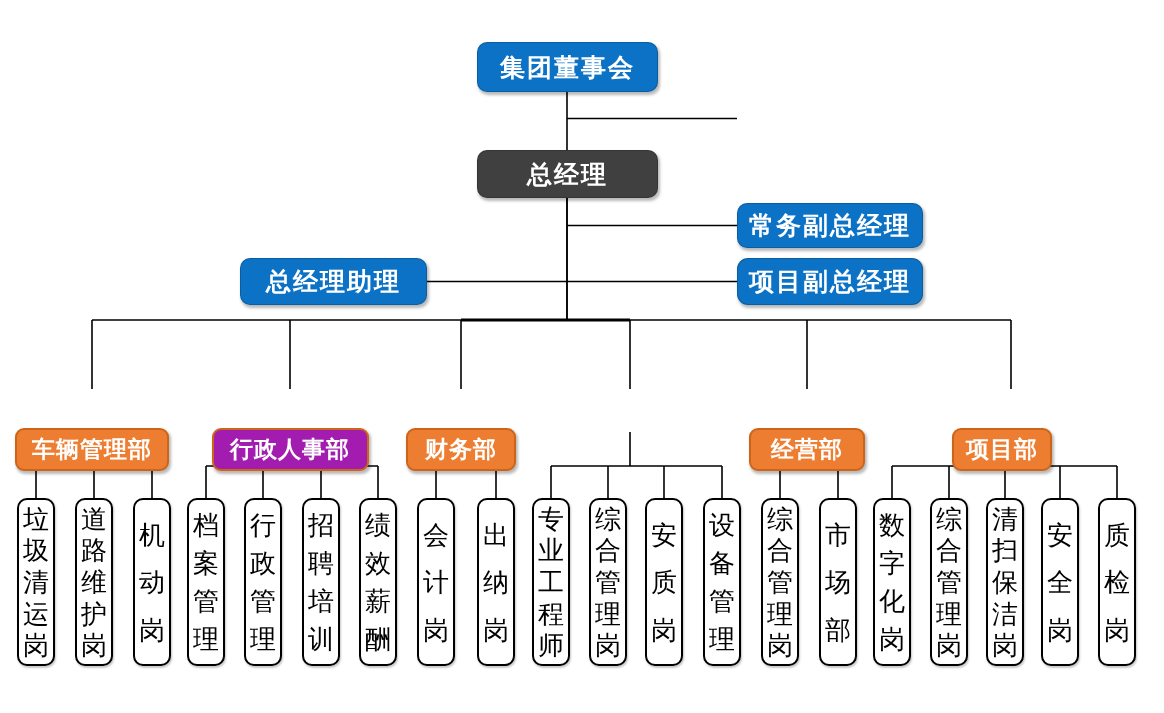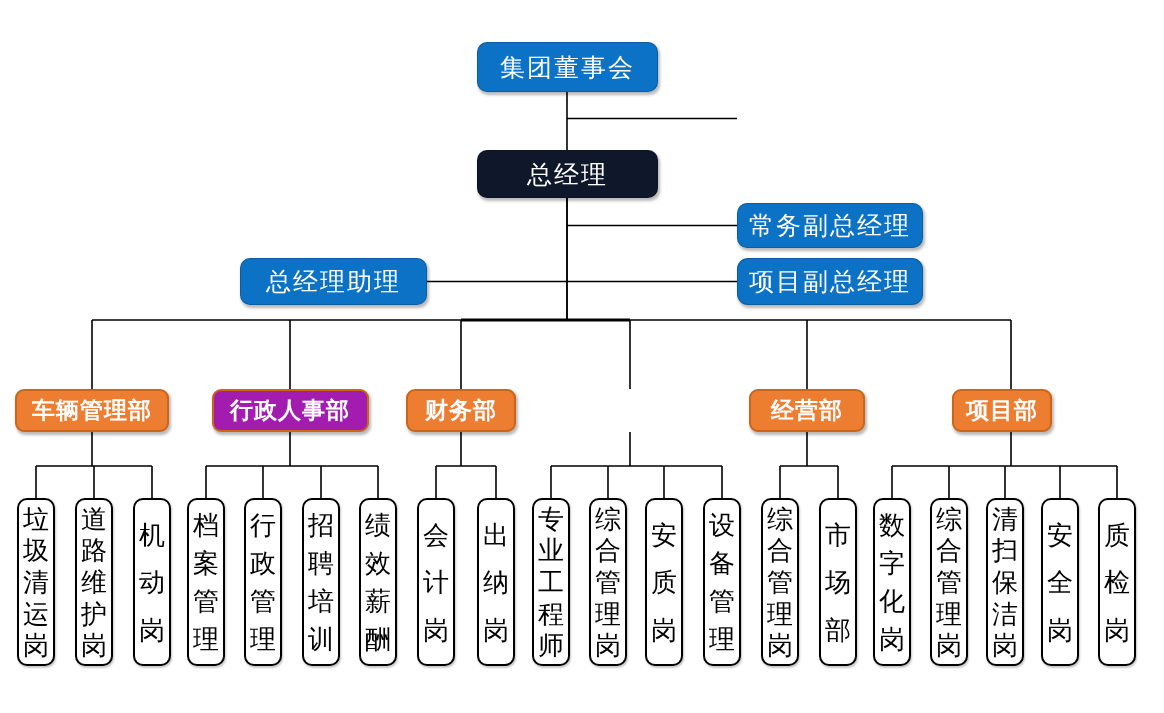--- a/index.html
+++ b/index.html
@@ -26,33 +26,34 @@
     box-sizing: border-box;
     display: flex;
     align-items: center;
     justify-content: center;
     text-align: center;
     line-height: 1;
   }
   .exec {
     color: #ffffff;
     font-size: 25px;
-    font-weight: normal;
+    font-weight: bold;
     border-radius: 10px;
     border: 1px solid rgba(0,0,0,0.18);
     box-shadow: 1.5px 2.5px 3px rgba(0,0,0,0.28);
     letter-spacing: 2px;
   }
   .dept {
     color: #ffffff;
     font-size: 23px;
     font-weight: bold;
     border-radius: 9px;
     box-shadow: 1.5px 2.5px 3px rgba(0,0,0,0.28);
     letter-spacing: 1px;
+    margin-top: 39px;
   }
   .leaf {
     background: #ffffff;
     color: #000000;
     border-radius: 10px;
     flex-direction: column;
     justify-content: space-evenly;
     font-size: 26px;
     box-shadow: 1px 1.5px 2px rgba(0,0,0,0.22);
   }
@@ -108,21 +109,21 @@
       <line x1="892" y1="466" x2="1117" y2="466" stroke="#000000" stroke-width="1.6"></line>
       <line x1="892" y1="466" x2="892" y2="498" stroke="#000000" stroke-width="1.6"></line>
       <line x1="949" y1="466" x2="949" y2="498" stroke="#000000" stroke-width="1.6"></line>
       <line x1="1005" y1="466" x2="1005" y2="498" stroke="#000000" stroke-width="1.6"></line>
       <line x1="1060" y1="466" x2="1060" y2="498" stroke="#000000" stroke-width="1.6"></line>
       <line x1="1117" y1="466" x2="1117" y2="498" stroke="#000000" stroke-width="1.6"></line>
     </svg>
 <div class="node exec" style="left: 477px; top: 42px; width: 181px; height: 50px; background: rgb(11, 114, 198);">
       <span>集团董事会</span>
     </div>
-    <div class="node exec" style="left: 477px; top: 150px; width: 181px; height: 48px; background: #0f172a; text-align: center;">
+    <div class="node exec" style="left: 477px; top: 150px; width: 181px; height: 48px; background: #404040; text-align: center;">
       <span>总经理</span>
     </div>
     <div class="node exec" style="left: 737px; top: 203px; width: 186px; height: 45px; background: rgb(11, 114, 198);">
       <span>常务副总经理</span>
     </div>
     <div class="node exec" style="left: 240px; top: 258px; width: 187px; height: 47px; background: rgb(11, 114, 198);">
       <span>总经理助理</span>
     </div>
     <div class="node exec" style="left: 737px; top: 258px; width: 186px; height: 47px; background: rgb(11, 114, 198); border-radius: 11px;">
       <span>项目副总经理</span>

